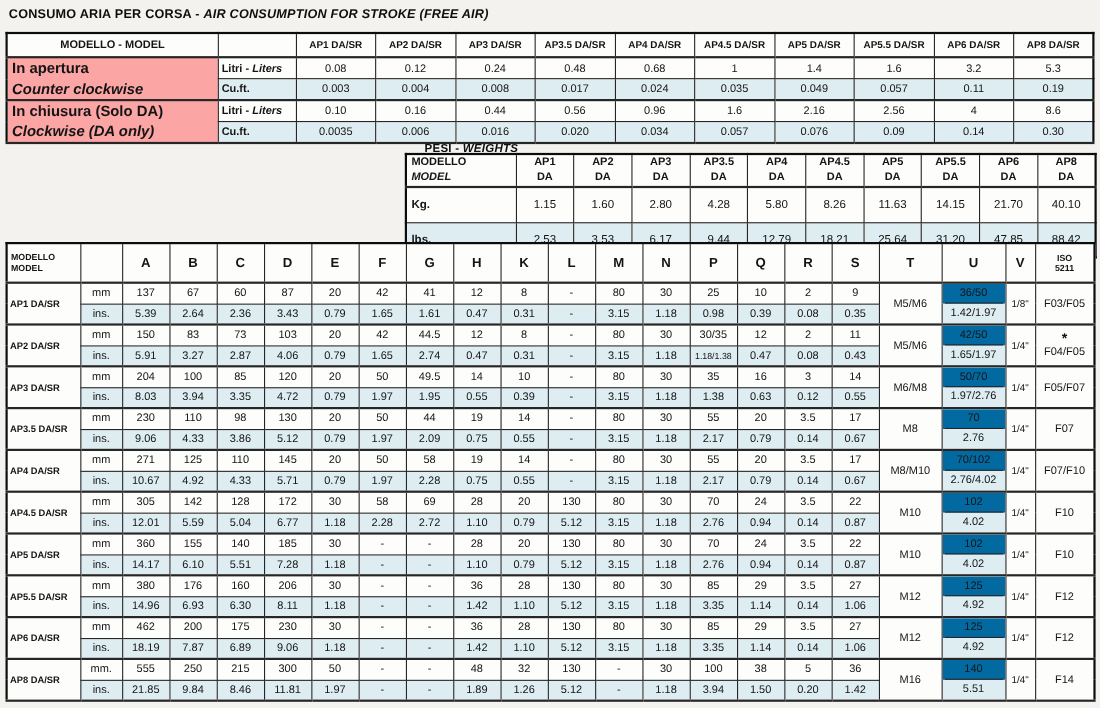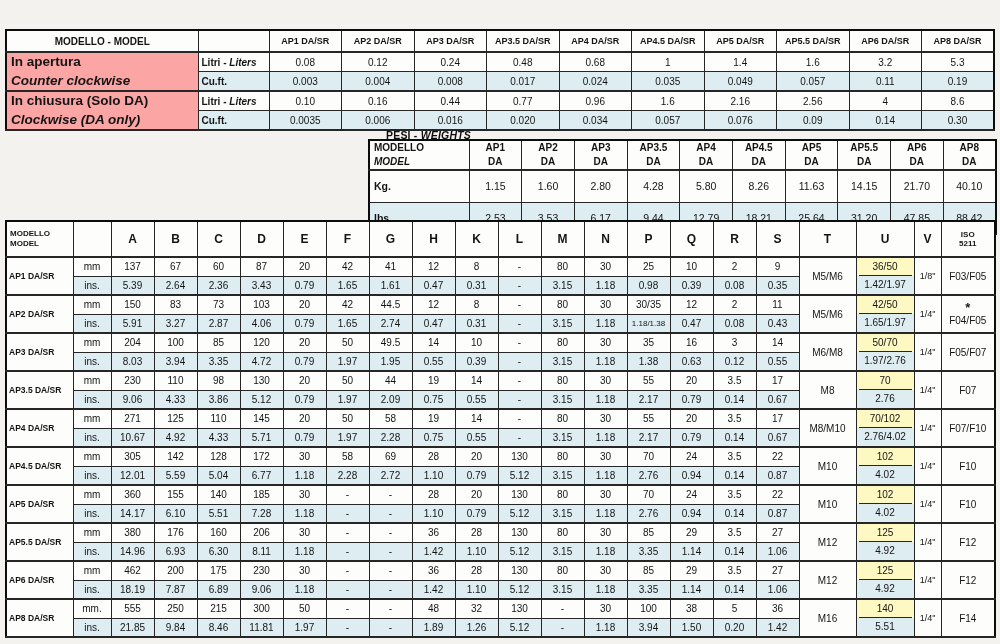--- a/index.html
+++ b/index.html
@@ -73,29 +73,33 @@
   #dim-table td.dimmodel { text-align:left; padding-left:2px; font-weight:bold; font-size:8.5px; }
   #dim-table td.unitcell2 { font-size:10px; }
   #dim-table td.val { font-size:10px; }
   #dim-table td.val.sm { font-size:8px; }
   #dim-table td.tcell { font-size:10px; }
   #dim-table td.vcell { font-size:9px; }
   #dim-table td.isocell { font-size:10px; line-height:13px; }
   #dim-table td.isocell .star { font-size:13px; font-weight:bold; line-height:12px; }
   #dim-table td.ucell { padding:0; }
   #dim-table .u-top, #dim-table .u-bot { height:18px; line-height:18px; font-size:10px; }
-  #dim-table .u-top { position:relative; background:#fef9c3; }
+  #dim-table .u-top { position:relative; background:#0369a1; }
   #dim-table .u-top::after { content:""; position:absolute; left:2px; right:2px; bottom:0; border-bottom:1px solid #262626; }
   #dim-table .u-bot { background:#ddedf2; }
 </style>
 </head>
 <body>
 
 <div class="sheet">
 
+  <div class="title" id="air-title">
+    <span>CONSUMO ARIA PER CORSA -</span>
+    <i>AIR CONSUMPTION FOR STROKE (FREE AIR)</i>
+  </div>
 
   <table id="air-table">
     <colgroup>
       <col style="width:192px">
         <col style="width:71px">
       <col style="width:72.5px">
         <col style="width:72.5px">
         <col style="width:72.5px">
         <col style="width:72.5px">
         <col style="width:72.5px">
@@ -152,21 +156,21 @@
         </tr>
         <tr>
           <td class="rowlabel rs2 white-keep" rowspan="2">
             <div class="it">In chiusura (Solo DA)</div>
             <div class="en">Clockwise (DA only)</div>
           </td>
           <td class="unitcell"><span>Litri -</span> <i>Liters</i></td>
           <td class="val">0.10</td>
           <td class="val">0.16</td>
           <td class="val">0.44</td>
-          <td class="val">0.77</td>
+          <td class="val">0.56</td>
           <td class="val">0.96</td>
           <td class="val">1.6</td>
           <td class="val">2.16</td>
           <td class="val">2.56</td>
           <td class="val">4</td>
           <td class="val">8.6</td>
         </tr>
         <tr class="tint gend">
           <td class="unitcell"><span>Cu.ft.</span></td>
           <td class="val">0.0035</td>

